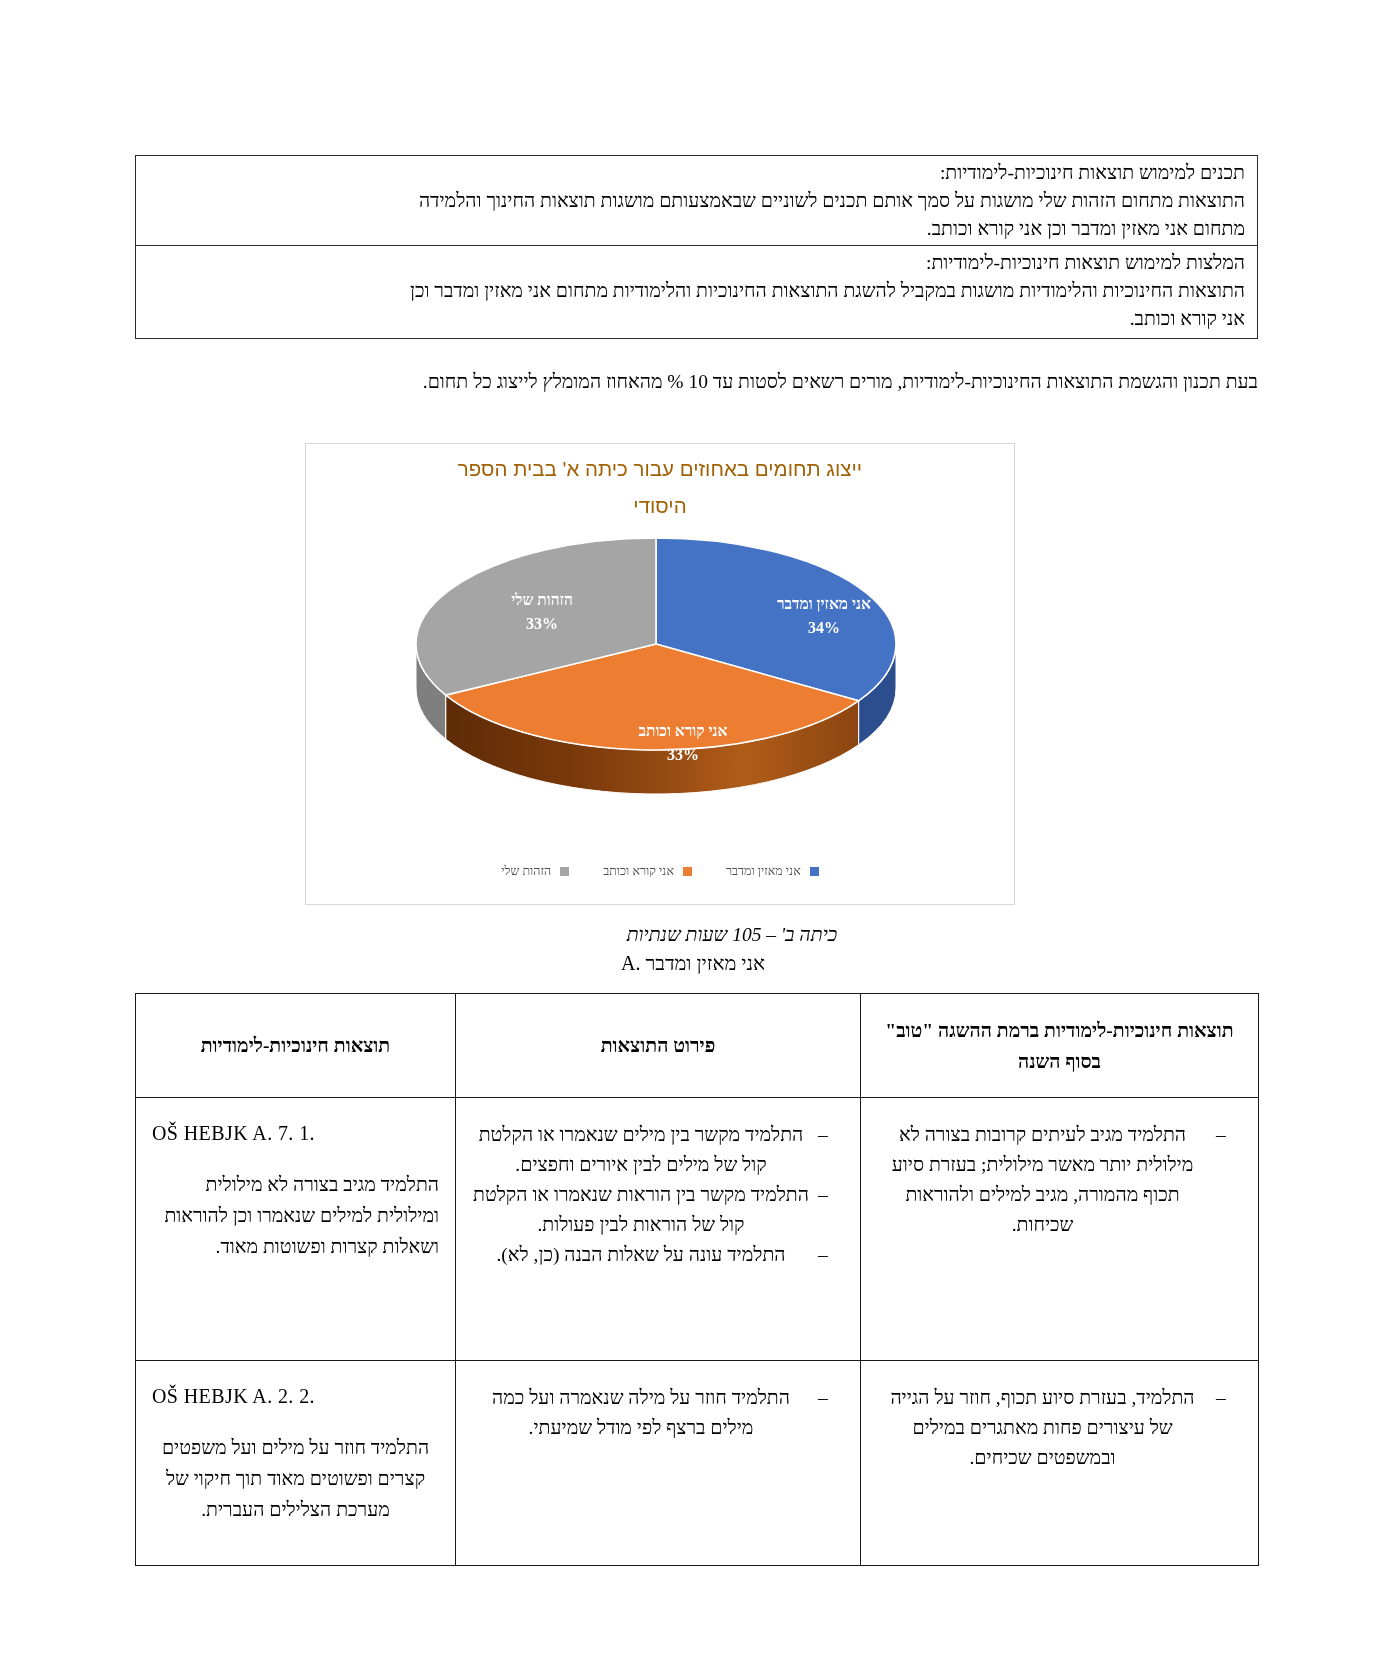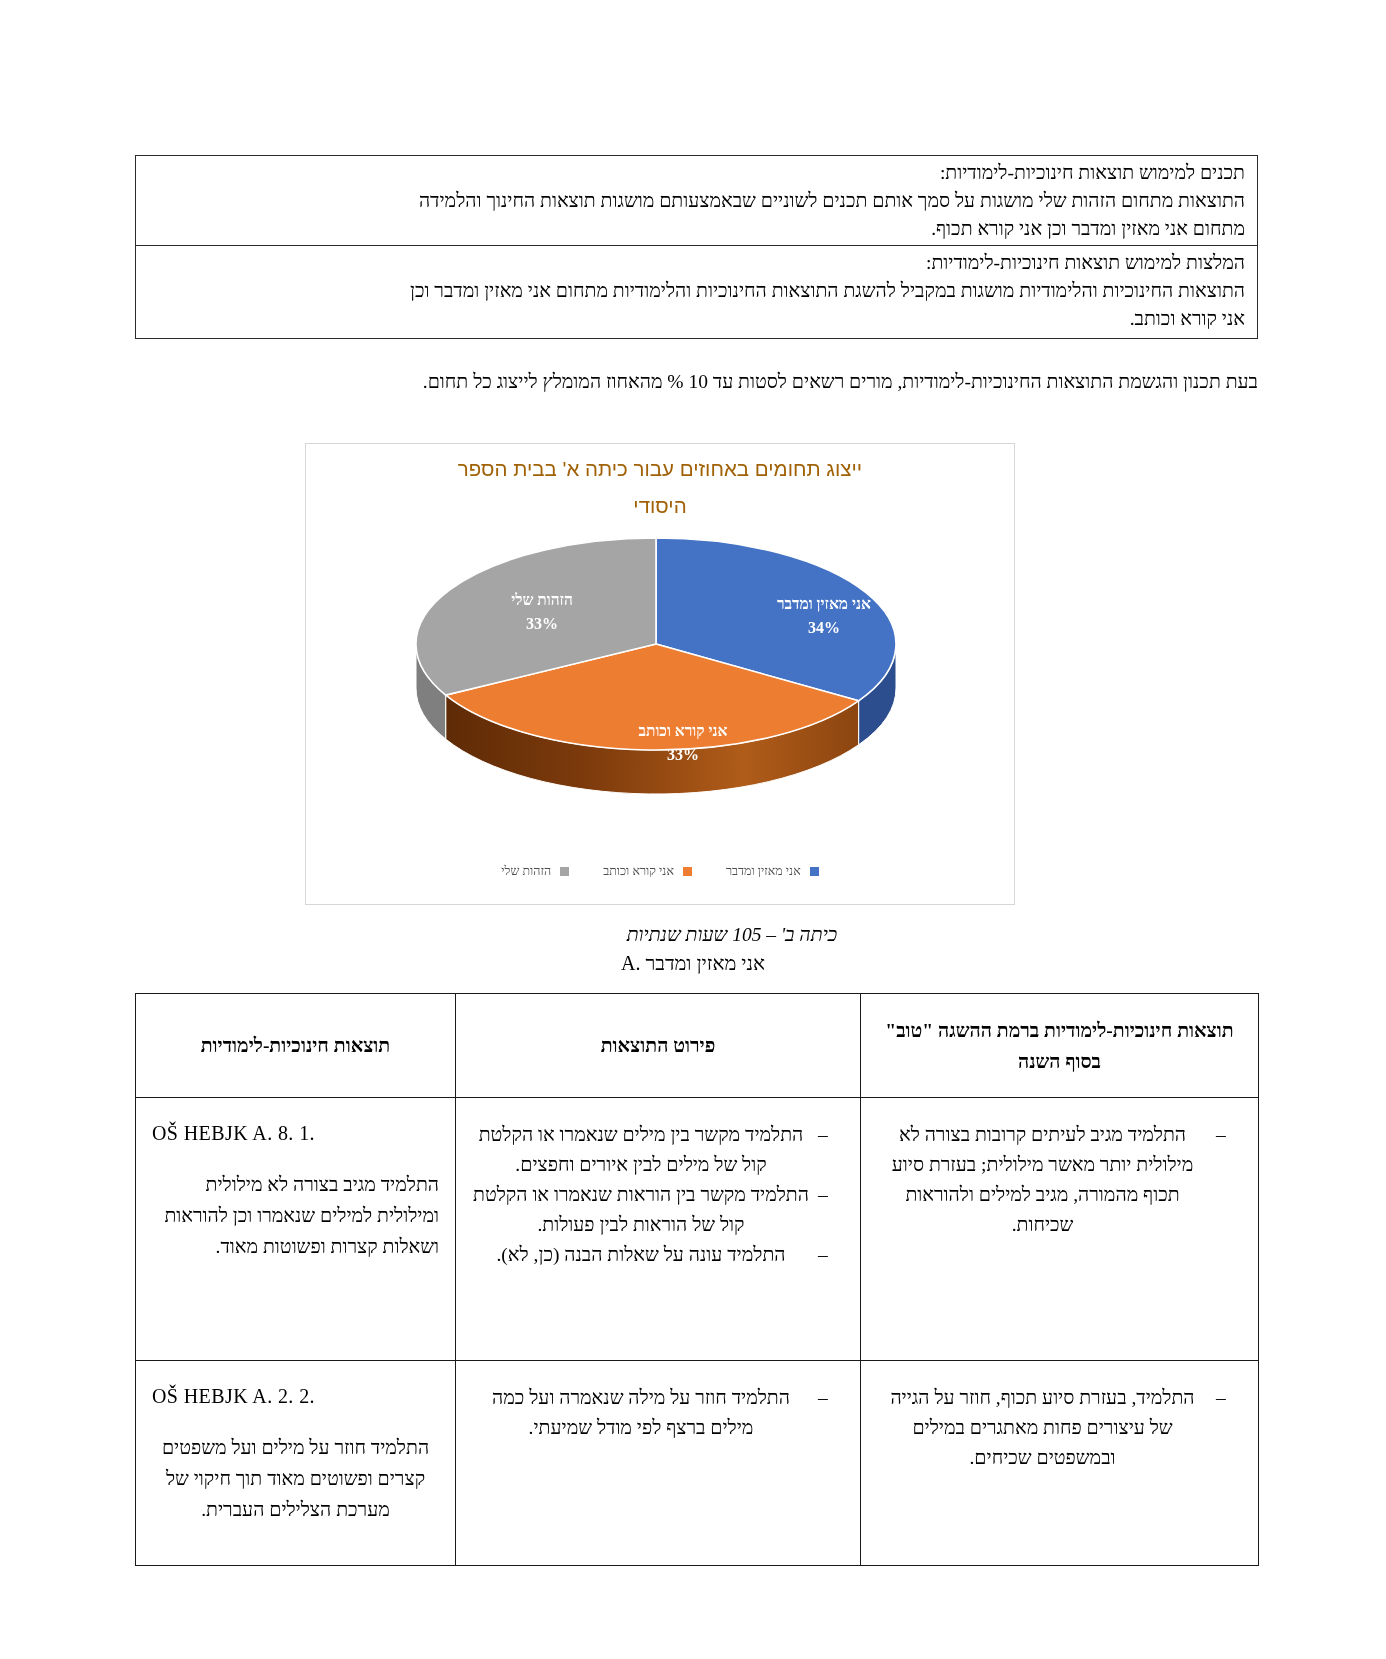--- a/index.html
+++ b/index.html
@@ -62,21 +62,21 @@
   .dash-text{flex:1;text-align:center;line-height:30px;}
 </style>
 </head>
 <body>
 
 <div class="page">
 
   <div class="info-box box1">
     <div>תכנים למימוש תוצאות חינוכיות-לימודיות:</div>
     <div>התוצאות מתחום הזהות שלי מושגות על סמך אותם תכנים לשוניים שבאמצעותם מושגות תוצאות החינוך והלמידה</div>
-    <div>מתחום אני מאזין ומדבר וכן אני קורא תכוף.</div>
+    <div>מתחום אני מאזין ומדבר וכן אני קורא וכותב.</div>
   </div>
 
   <div class="info-box box2">
     <div>המלצות למימוש תוצאות חינוכיות-לימודיות:</div>
     <div>התוצאות החינוכיות והלימודיות מושגות במקביל להשגת התוצאות החינוכיות והלימודיות מתחום אני מאזין ומדבר וכן</div>
     <div>אני קורא וכותב.</div>
   </div>
 
   <div class="para">
     <div>בעת תכנון והגשמת התוצאות החינוכיות-לימודיות, מורים רשאים לסטות עד 10 % מהאחוז המומלץ לייצוג כל תחום.</div>
@@ -171,21 +171,21 @@
               <span class="dash-marker">–</span>
               <span class="dash-text">התלמיד מקשר בין הוראות שנאמרו או הקלטת קול של הוראות לבין פעולות.</span>
             </li>
             <li class="dash-item">
               <span class="dash-marker">–</span>
               <span class="dash-text">התלמיד עונה על שאלות הבנה (כן, לא).</span>
             </li>
           </ul>
         </td>
         <td class="cell-pad">
-          <div class="code-line">OŠ HEBJK A. 8. 1.</div>
+          <div class="code-line">OŠ HEBJK A. 7. 1.</div>
           <div class="outcome-desc al-right">התלמיד מגיב בצורה לא מילולית ומילולית למילים שנאמרו וכן להוראות ושאלות קצרות ופשוטות מאוד.</div>
         </td>
       </tr>
 
       <tr style="height:205px;">
         <td class="cell-pad">
           <ul class="dash-list">
             <li class="dash-item">
               <span class="dash-marker">–</span>
               <span class="dash-text">התלמיד, בעזרת סיוע תכוף, חוזר על הגייה של עיצורים פחות מאתגרים במילים ובמשפטים שכיחים.</span>

